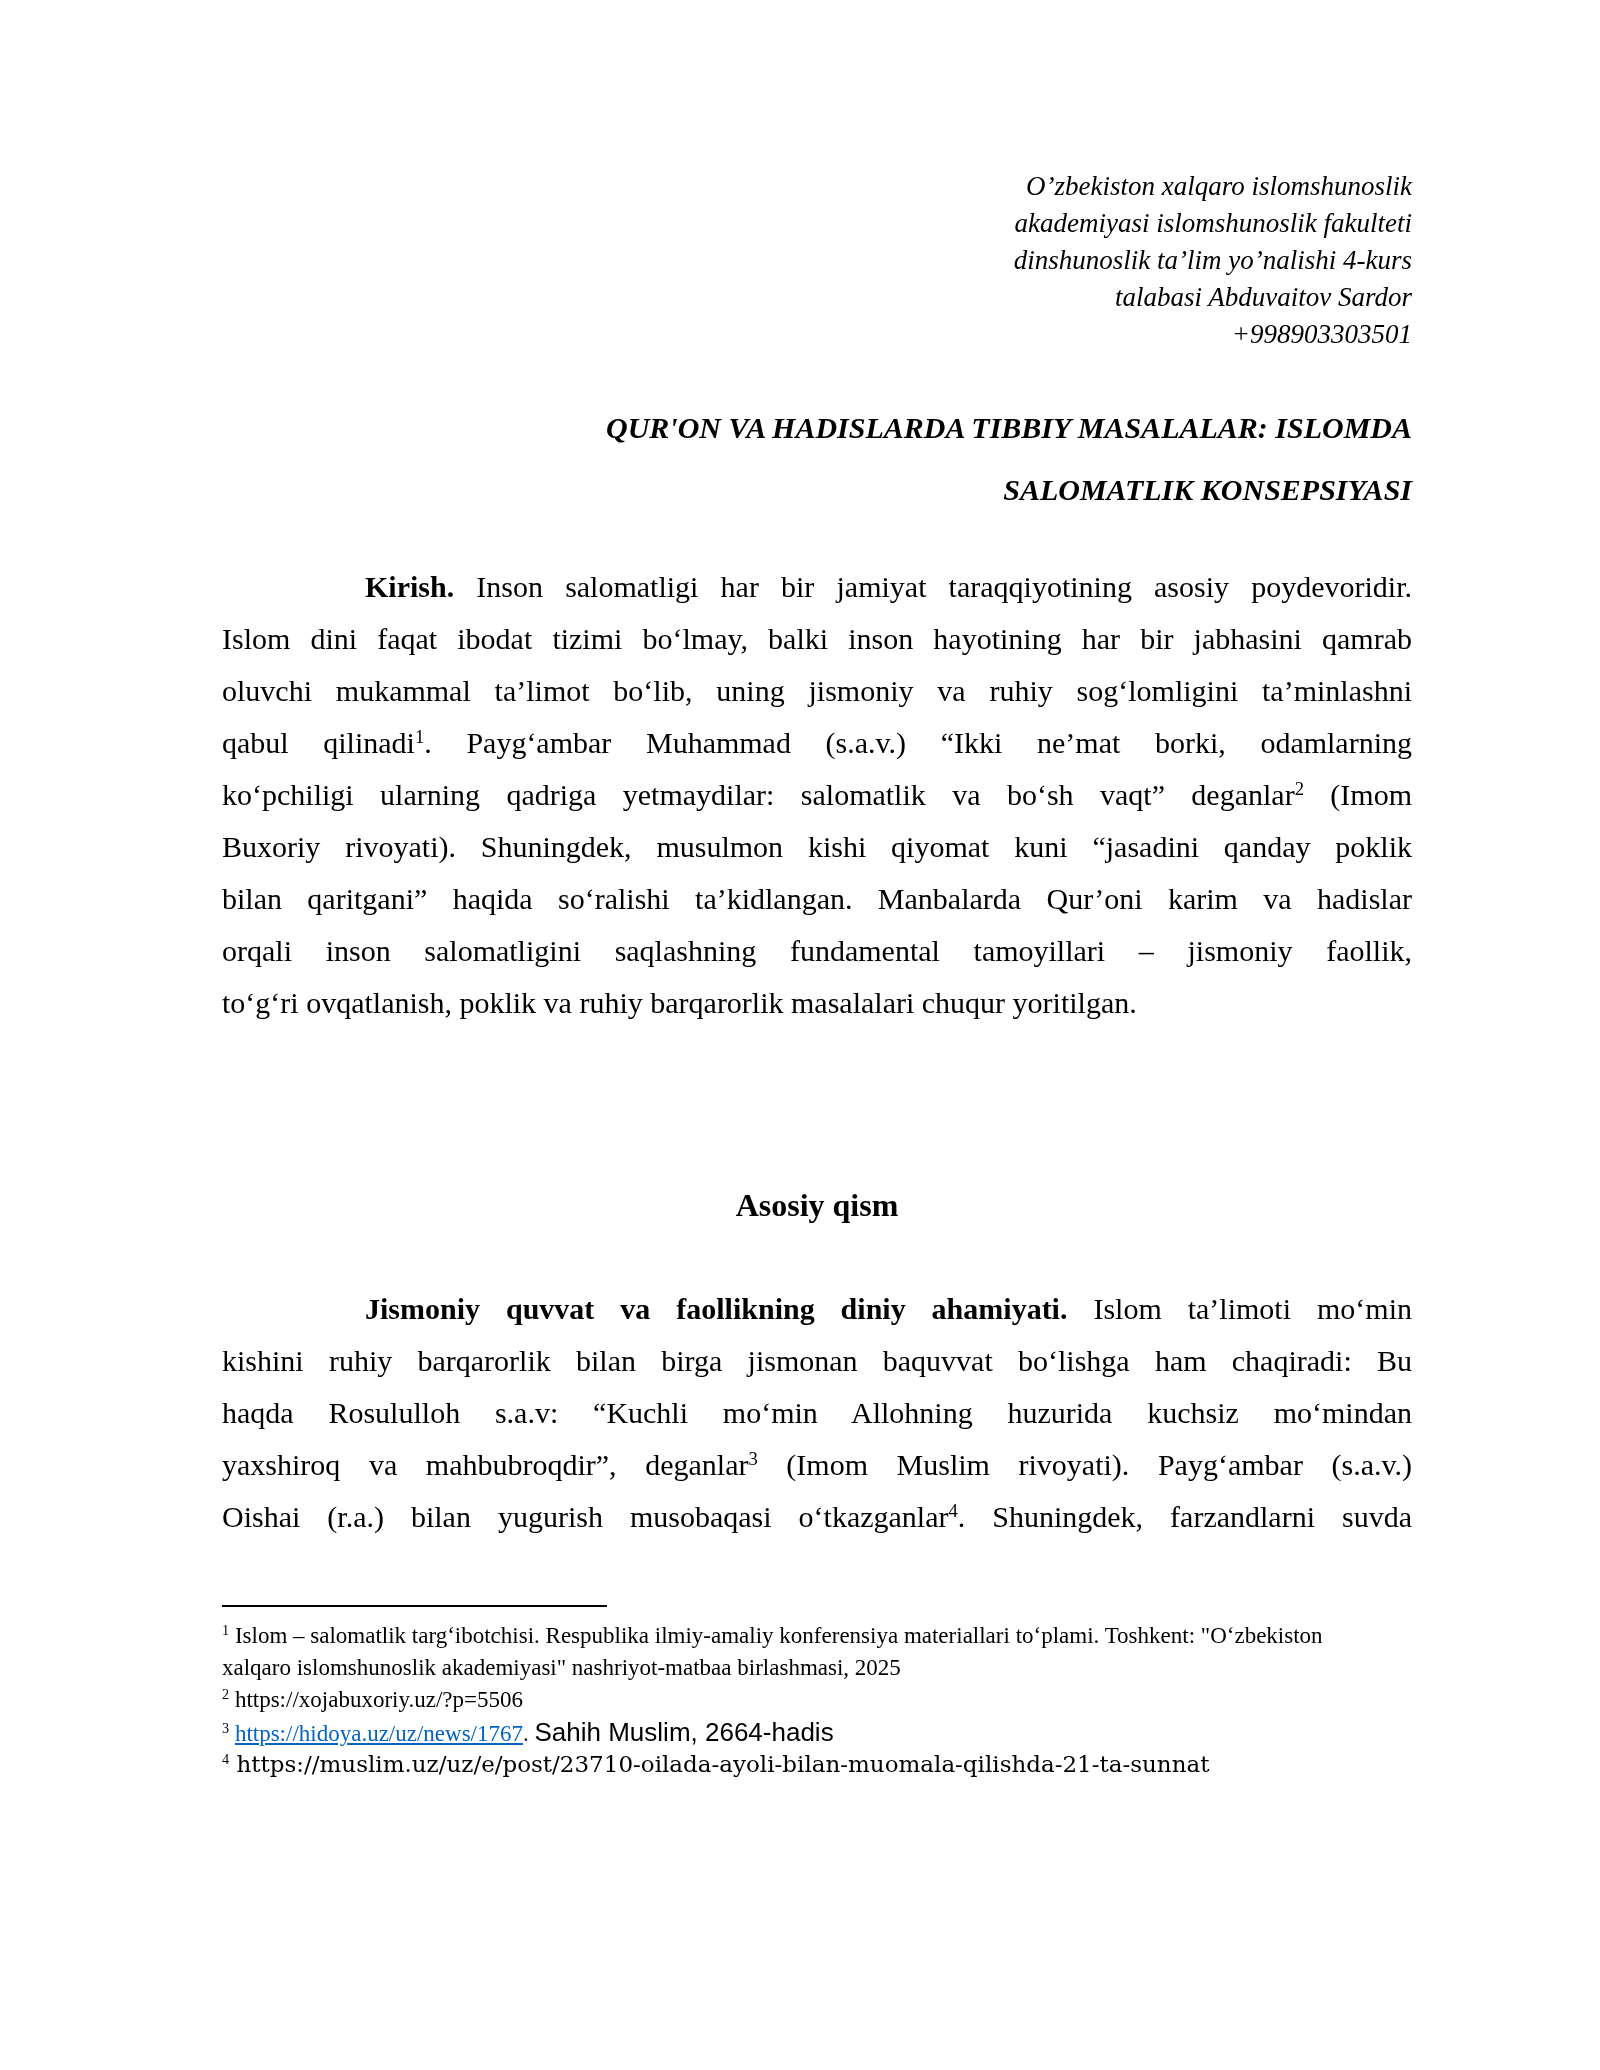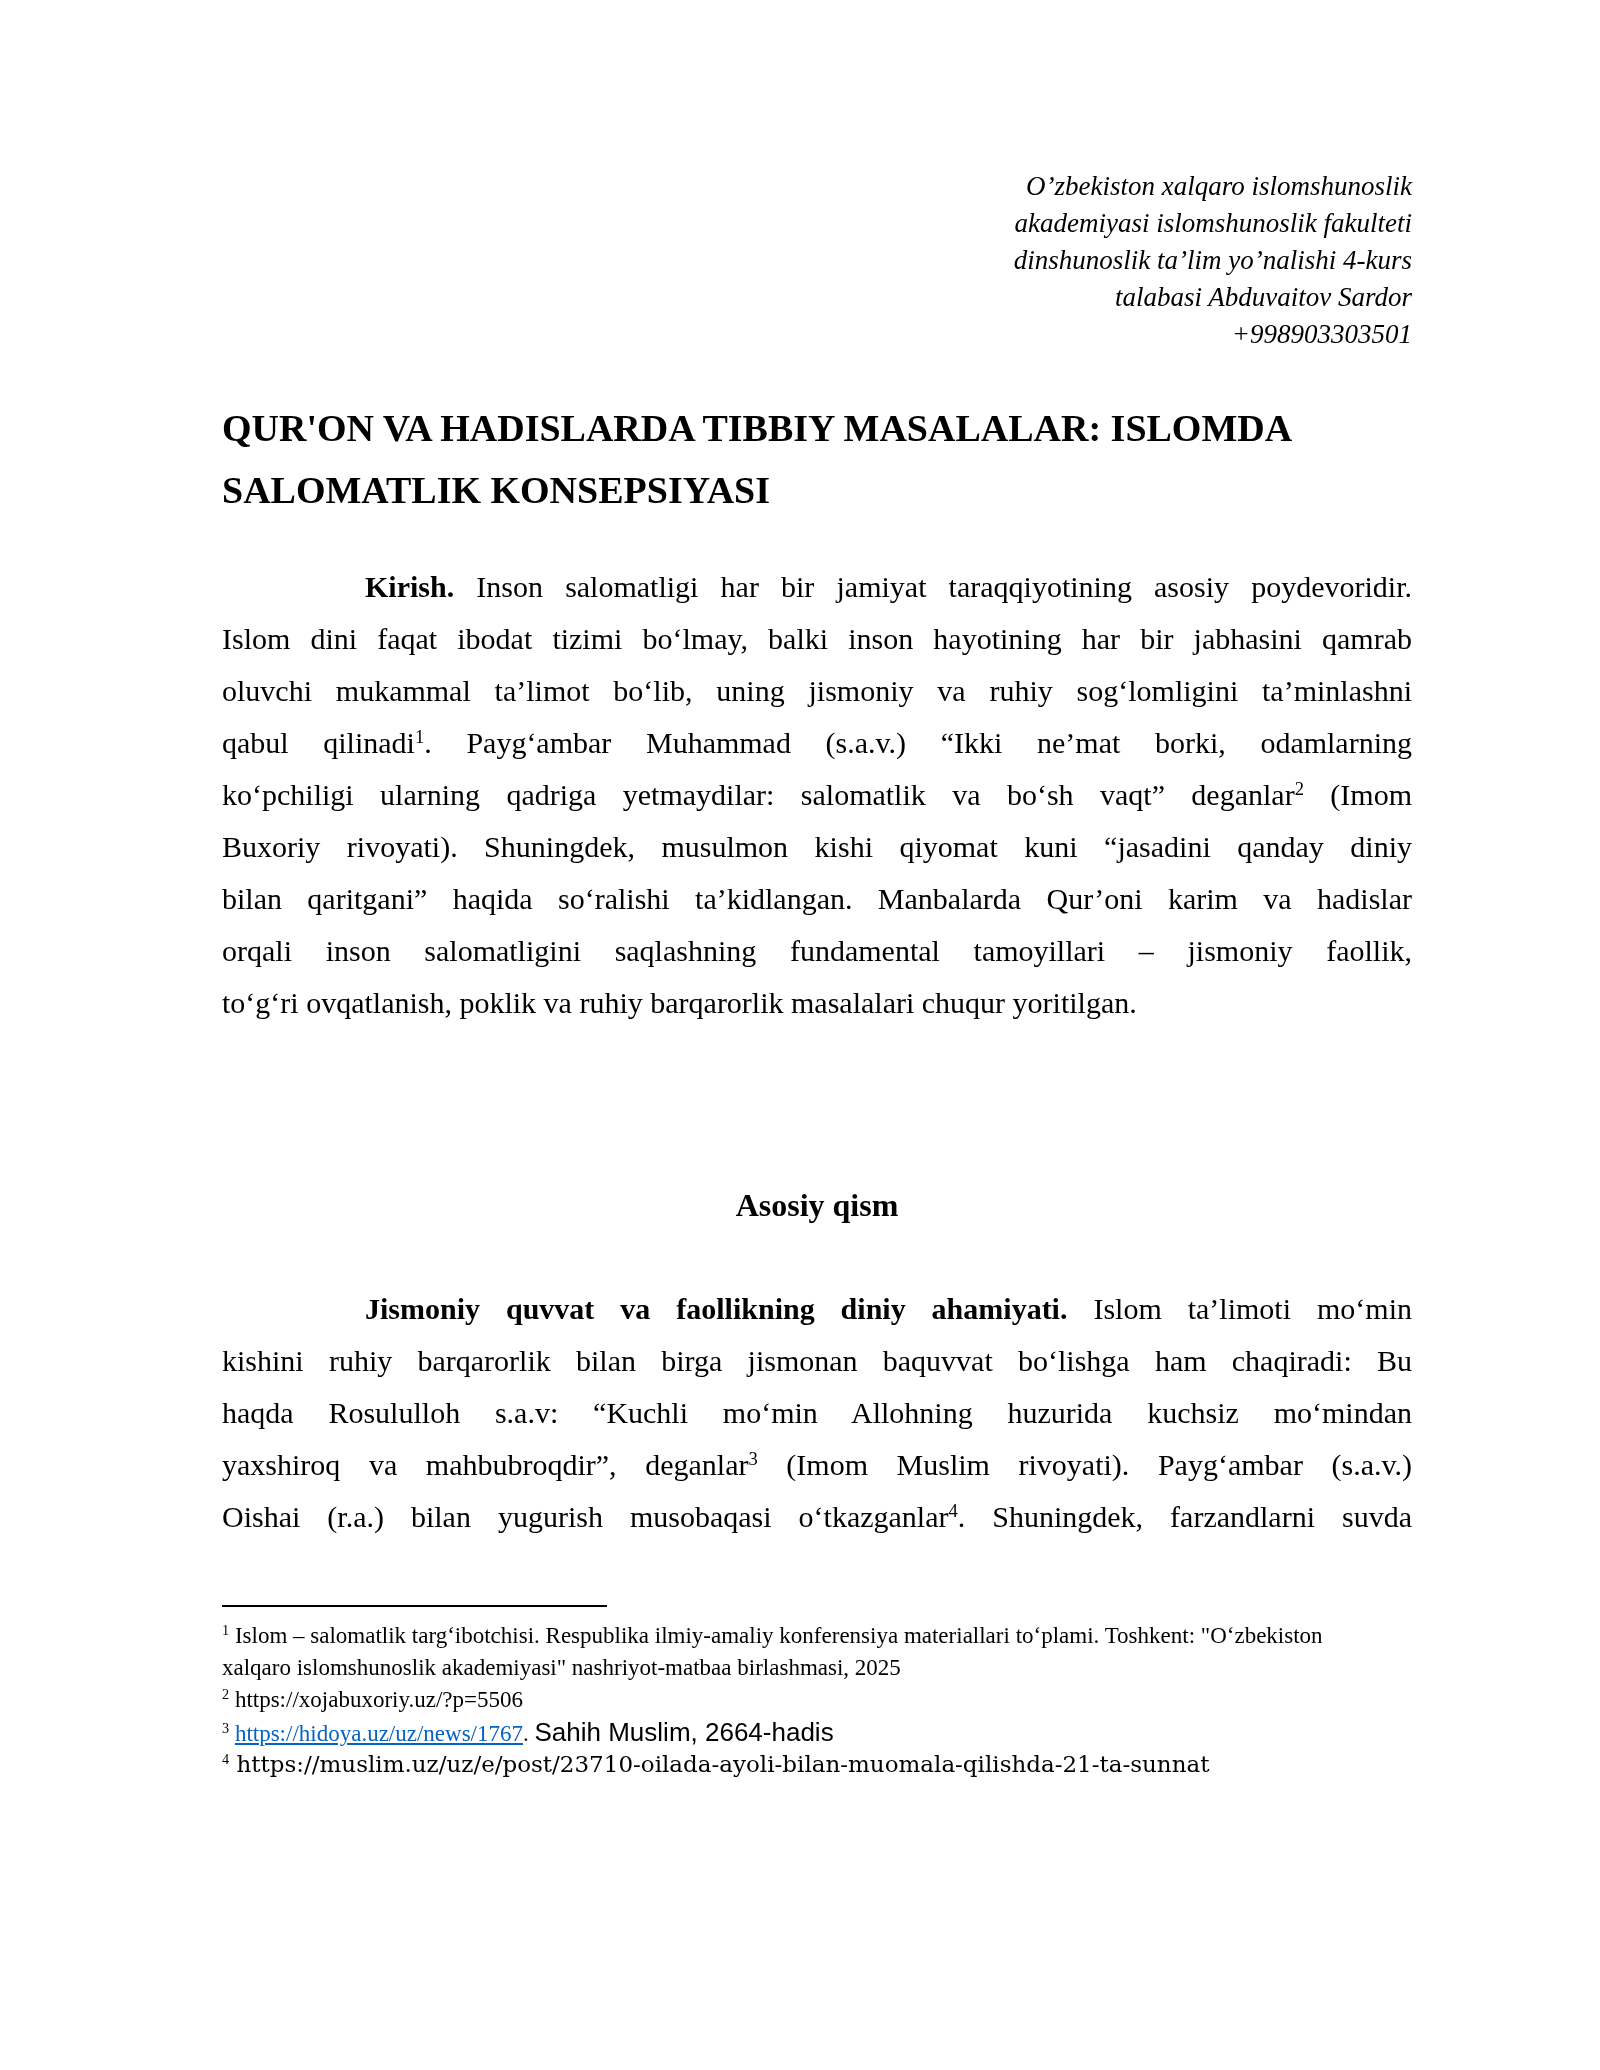--- a/index.html
+++ b/index.html
@@ -15,24 +15,25 @@
     overflow: hidden;
   }
   .author-block {
     text-align: right;
     font-style: italic;
     font-size: 27px;
     line-height: 37px;
   }
   .title-block {
     margin-top: 44px;
-    text-align: left;
+    text-align: right;
     font-weight: bold;
-    font-size: 38px;
+    font-size: 30px;
     line-height: 62px;
+    font-style: italic;
   }
   .para { font-size: 30px; }
   .p1 { margin-top: 40px; }
   .p2 { margin-top: 52px; }
   .heading {
     margin-top: 150px;
     text-align: center;
     font-weight: bold;
     font-size: 32px;
     line-height: 52px;
@@ -81,21 +82,21 @@
     <div>QUR'ON VA HADISLARDA TIBBIY MASALALAR: ISLOMDA</div>
     <div>SALOMATLIK KONSEPSIYASI</div>
   </div>
 
   <div class="para p1">
       <div class="tline just ind"><span class="seg seg-b">Kirish.</span><span class="seg"> Inson salomatligi har bir jamiyat taraqqiyotining asosiy poydevoridir.</span></div>
       <div class="tline just"><span class="seg">Islom dini faqat ibodat tizimi bo‘lmay, balki inson hayotining har bir jabhasini qamrab</span></div>
       <div class="tline just"><span class="seg">oluvchi mukammal ta’limot bo‘lib, uning jismoniy va ruhiy sog‘lomligini ta’minlashni</span></div>
       <div class="tline just"><span class="seg">qabul qilinadi</span><span class="seg seg-sup">1</span><span class="seg">. Payg‘ambar Muhammad (s.a.v.) “Ikki ne’mat borki, odamlarning</span></div>
       <div class="tline just"><span class="seg">ko‘pchiligi ularning qadriga yetmaydilar: salomatlik va bo‘sh vaqt” deganlar</span><span class="seg seg-sup">2</span><span class="seg"> (Imom</span></div>
-      <div class="tline just"><span class="seg">Buxoriy rivoyati). Shuningdek, musulmon kishi qiyomat kuni “jasadini qanday diniy</span></div>
+      <div class="tline just"><span class="seg">Buxoriy rivoyati). Shuningdek, musulmon kishi qiyomat kuni “jasadini qanday poklik</span></div>
       <div class="tline just"><span class="seg">bilan qaritgani” haqida so‘ralishi ta’kidlangan. Manbalarda Qur’oni karim va hadislar</span></div>
       <div class="tline just"><span class="seg">orqali inson salomatligini saqlashning fundamental tamoyillari – jismoniy faollik,</span></div>
       <div class="tline"><span class="seg">to‘g‘ri ovqatlanish, poklik va ruhiy barqarorlik masalalari chuqur yoritilgan.</span></div>
     </div>
 
   <div class="heading">Asosiy qism</div>
 
   <div class="para p2">
       <div class="tline just ind"><span class="seg seg-b">Jismoniy quvvat va faollikning diniy ahamiyati.</span><span class="seg"> Islom ta’limoti mo‘min</span></div>
       <div class="tline just"><span class="seg">kishini ruhiy barqarorlik bilan birga jismonan baquvvat bo‘lishga ham chaqiradi: Bu</span></div>

